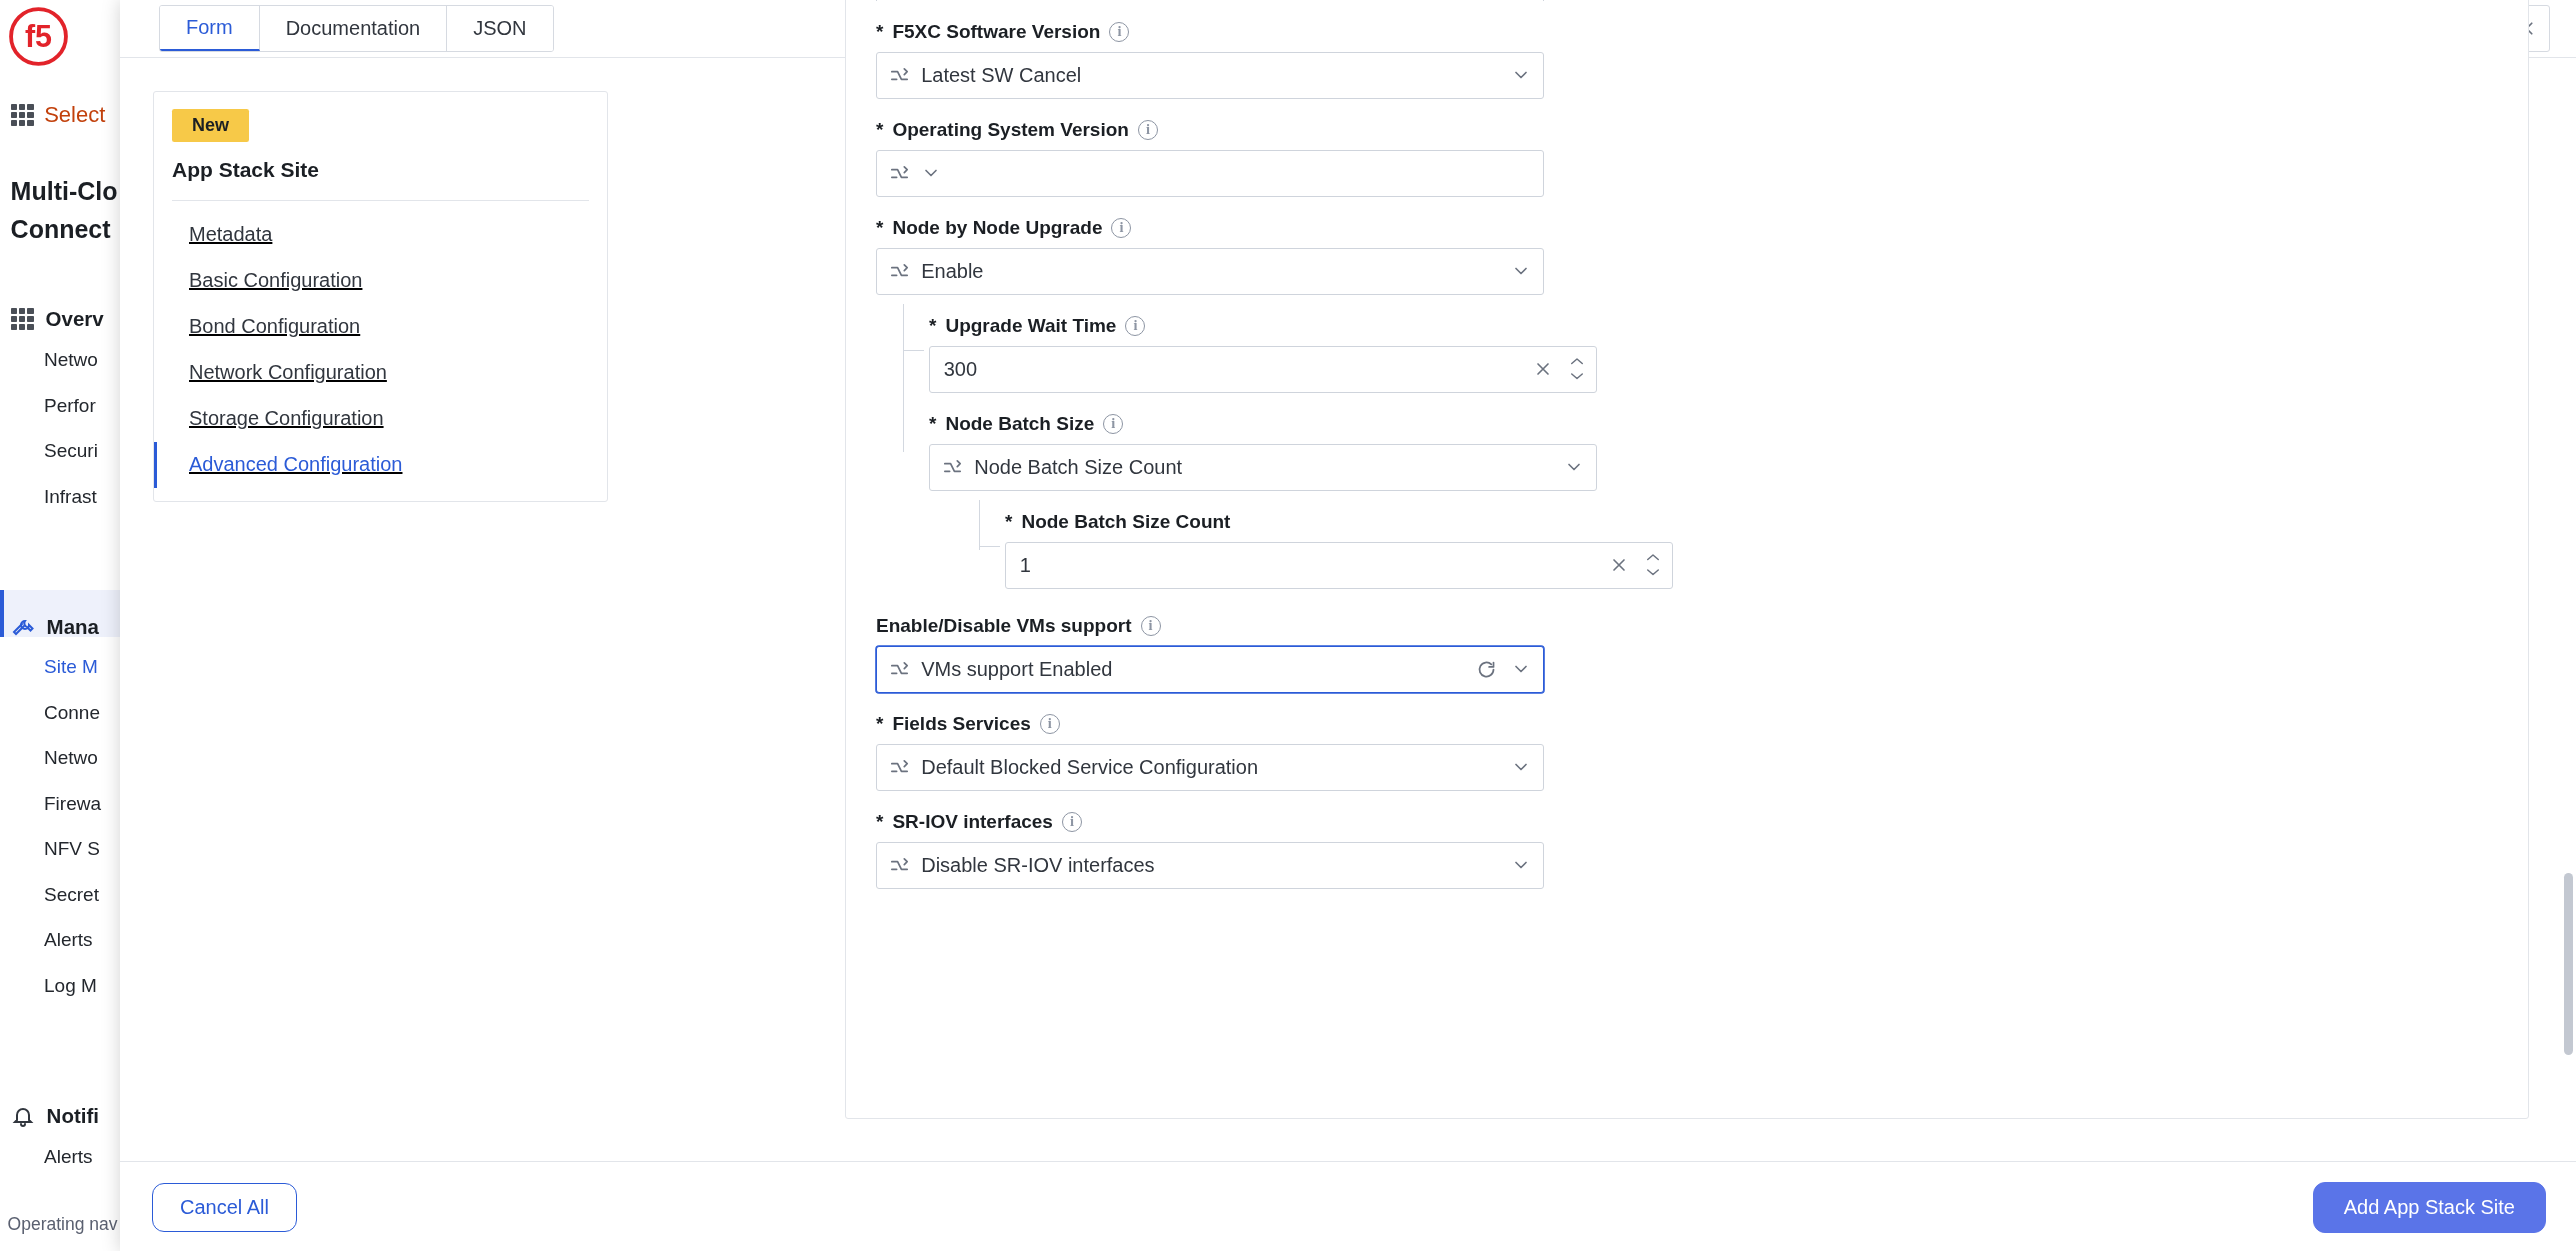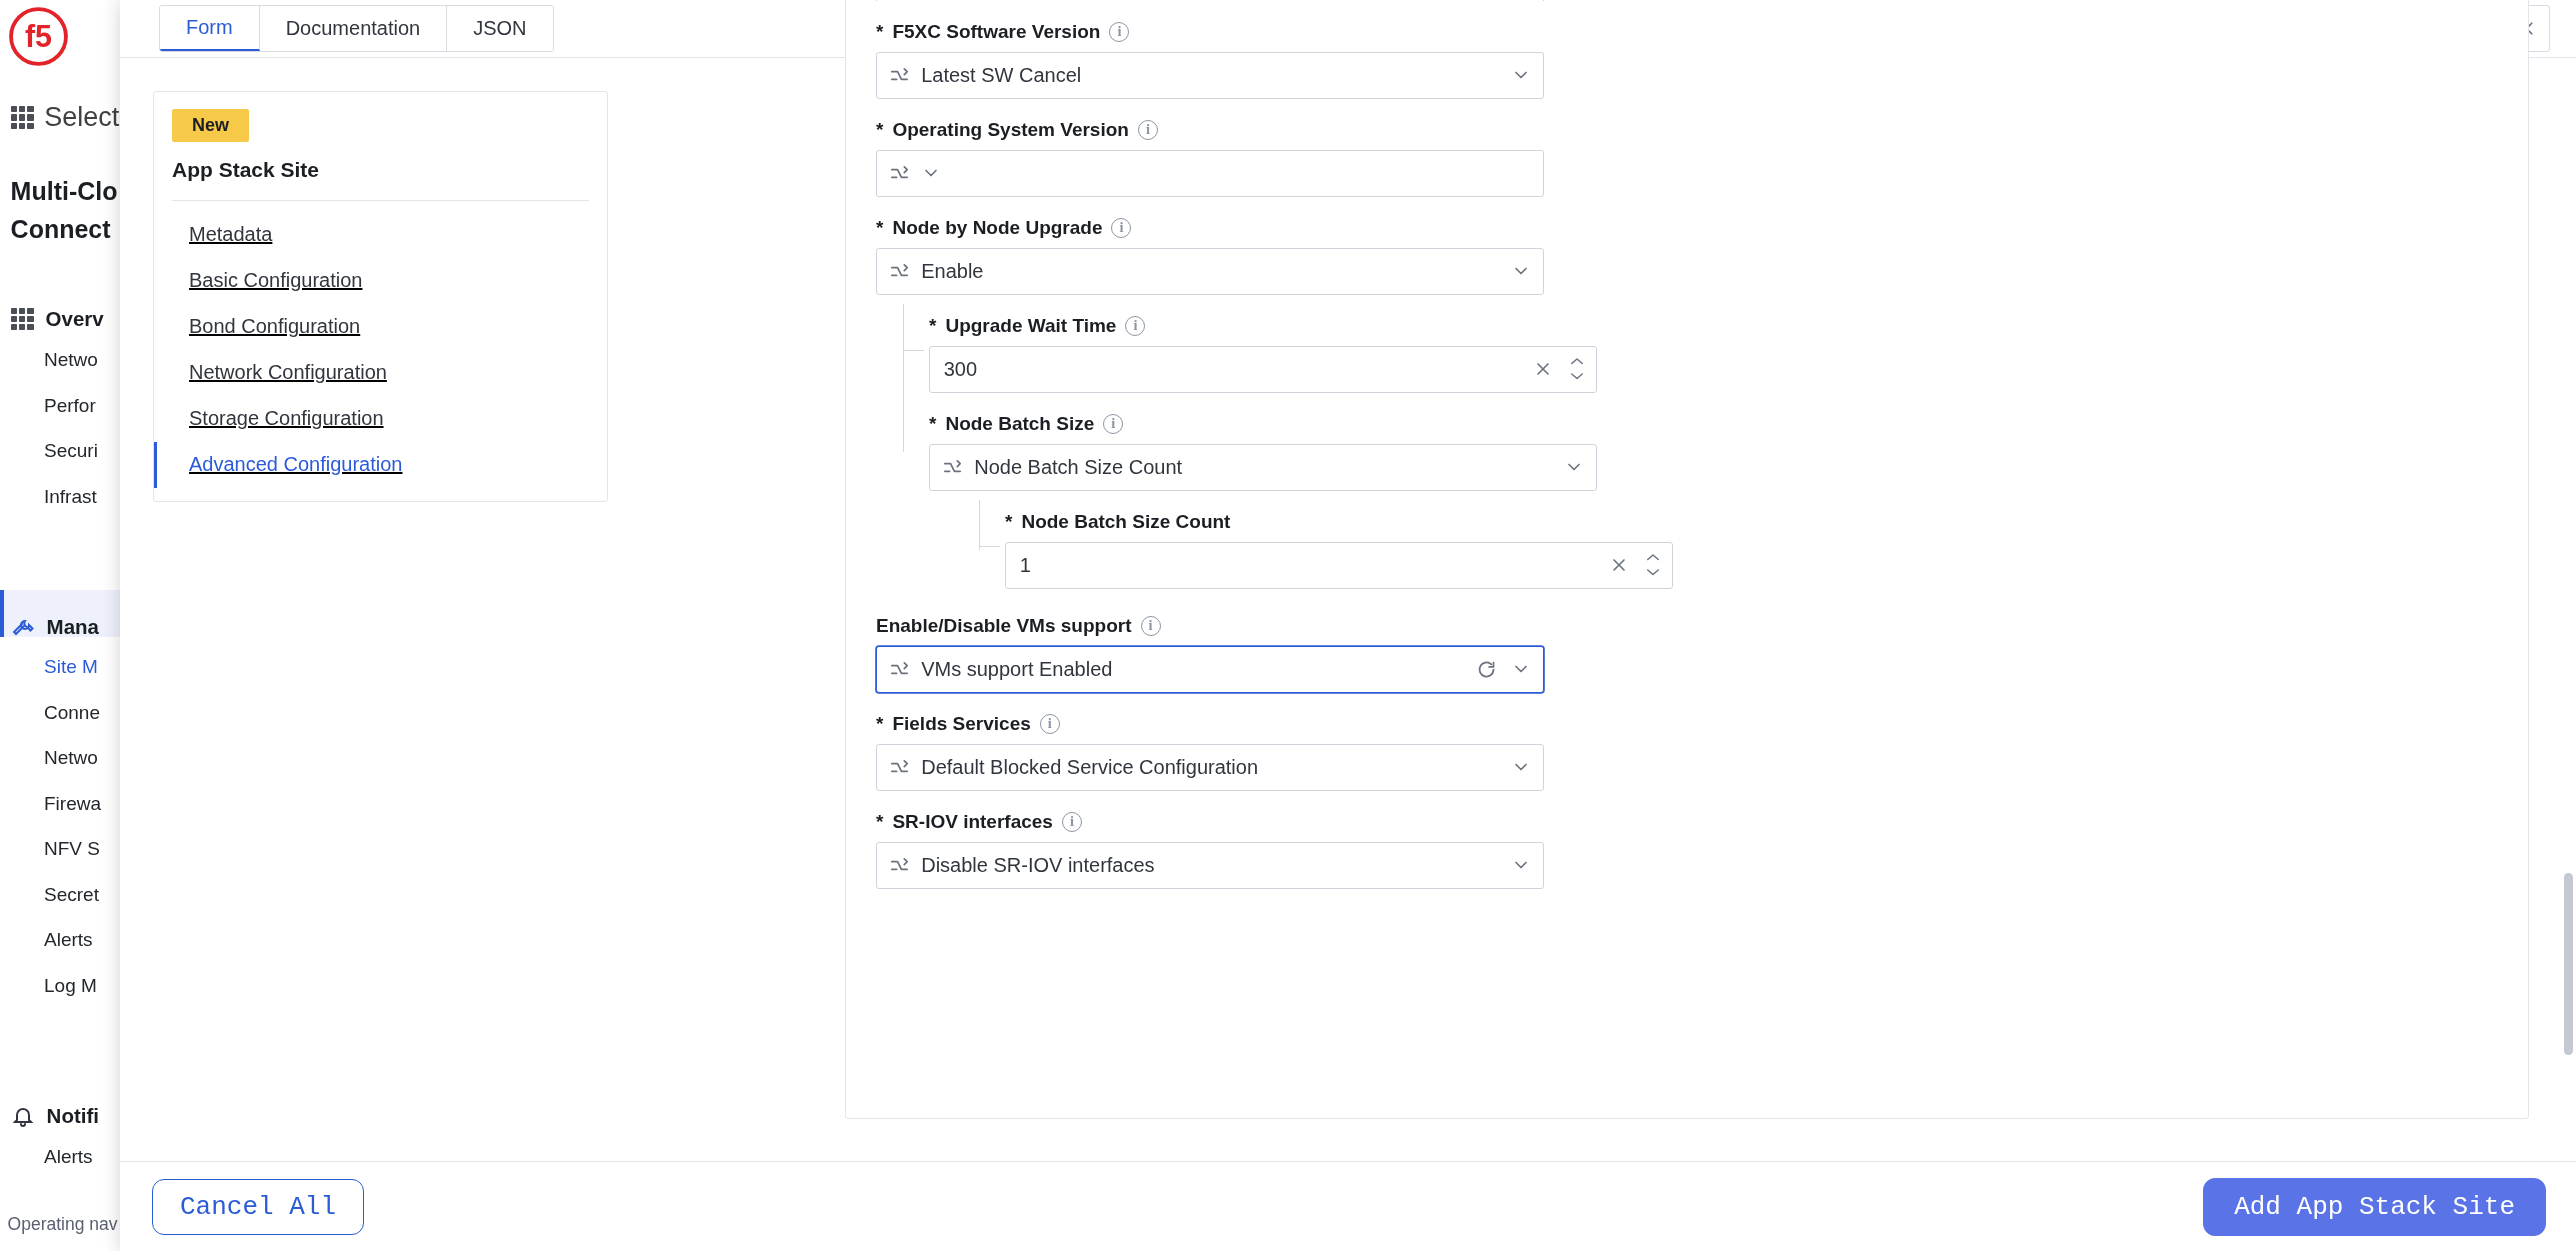--- a/index.html
+++ b/index.html
@@ -19,21 +19,21 @@
   }
   .bg-logo {
     position: absolute; left: 7.6px; top: 6px;
     width: 61px; height: 61px;
   }
   .bg-logo svg { display: block; }
 
   .bg-select-row {
     position: absolute; left: 10.6px; top: 102px;
     display: flex; align-items: center; gap: 10.6px;
-    color: #404040; font-size: 27px;
+    color: #c2410c; font-size: 22px;
   }
   .grid-icon {
     width: 23px; height: 23px;
     display: grid; grid-template-columns: repeat(3, 1fr); grid-template-rows: repeat(3, 1fr);
     gap: 2.3px;
   }
   .grid-icon i { background: #4a4f57; border-radius: 0.8px; display: block; }
 
   .bg-title {
     position: absolute; left: 10.6px; top: 173px;
@@ -215,21 +215,21 @@
   }
 
   
   .modal-footer {
     height: 91px; flex: 0 0 91px;
     border-top: 0.8px solid #e2e5ea; background: #ffffff;
     display: flex; align-items: center; justify-content: space-between;
     padding: 0 30px 0 32px;
   }
   .btn {
-    font-size: 26px; border-radius: 12px; cursor: pointer; font-family: Liberation Mono, monospace;
+    font-size: 20px; border-radius: 12px; cursor: pointer; font-family: Liberation Sans, sans-serif;
   }
   .btn-cancel {
     background: #ffffff; color: #2b5bd7; border: 0.8px solid #2b5bd7;
     padding: 12px 27px;
   }
   .btn-primary {
     background: #5a74e8; color: #ffffff; border: 0.8px solid #5a74e8;
     padding: 13px 30px;
   }
 

